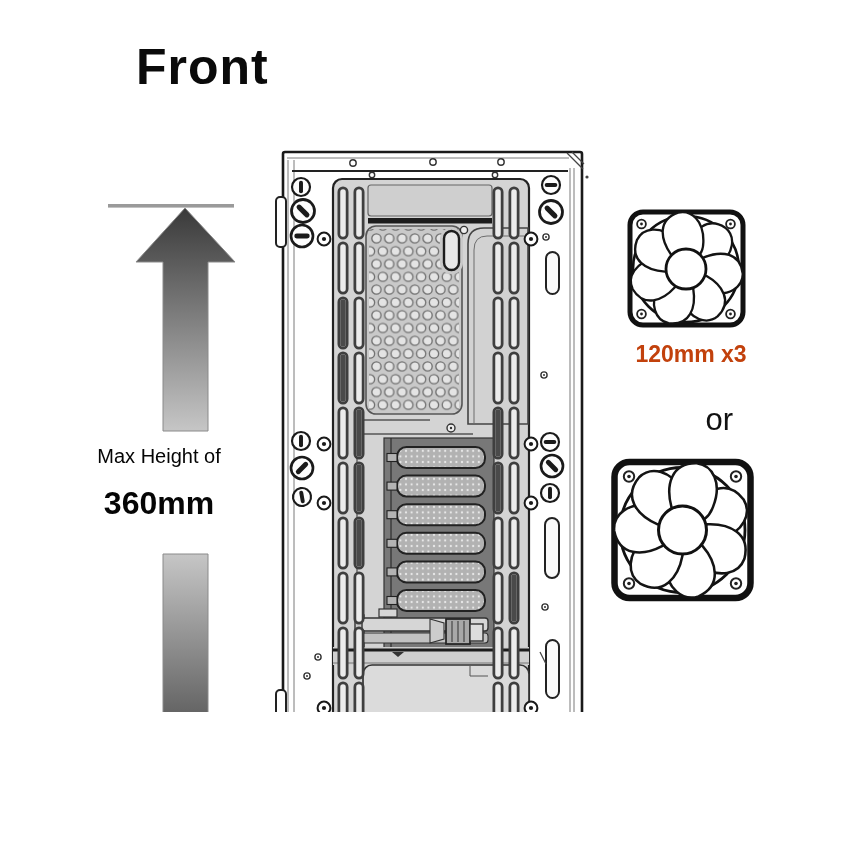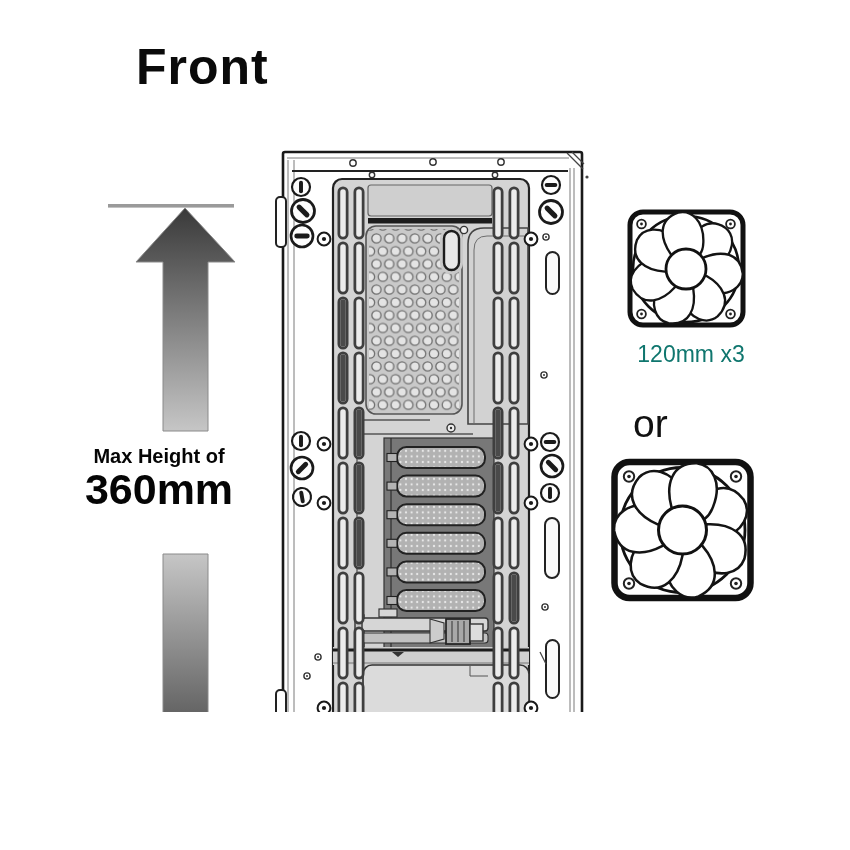--- a/index.html
+++ b/index.html
@@ -8,30 +8,30 @@
     font-family:"Liberation Sans",sans-serif;overflow:hidden;
   }
   .stage svg{position:absolute;left:0;top:0;}
   .title{
     position:absolute;left:136px;top:38px;font-size:50px;font-weight:800;
     color:#0a0a0a;letter-spacing:1px;
   }
   .measure-block{
     position:absolute;left:59px;top:446px;width:200px;text-align:center;color:#050505;
   }
-  .measure-block .mline{font-size:20px;font-weight:700;line-height:21px;}
-  .measure-block .mvalue{font-size:43px;font-weight:700;line-height:42px;margin-top:1px;letter-spacing:0px;}
+  .measure-block .mline{font-size:20px;font-weight:400;line-height:21px;}
+  .measure-block .mvalue{font-size:32px;font-weight:700;line-height:42px;margin-top:15px;letter-spacing:0px;}
   .fan-label{
-    position:absolute;text-align:center;color:#0f766e;font-weight:400;
+    position:absolute;text-align:center;color:#c2410c;font-weight:700;
   }
   .fan-label.l120{left:611px;top:341px;width:160px;font-size:23px;}
   .fan-label.l140{left:603px;top:613px;width:160px;font-size:23px;}
   .or-label{
-    position:absolute;left:633px;top:402px;width:100px;text-align:left;
-    font-size:39px;font-weight:400;color:#111;
+    position:absolute;left:633px;top:402px;width:100px;text-align:right;
+    font-size:31px;font-weight:400;color:#111;
   }
 </style>
 </head>
 <body>
 
 <div class="stage">
 
   <div class="title">Front</div>
 
   <svg width="850" height="850" viewBox="0 0 850 850">

